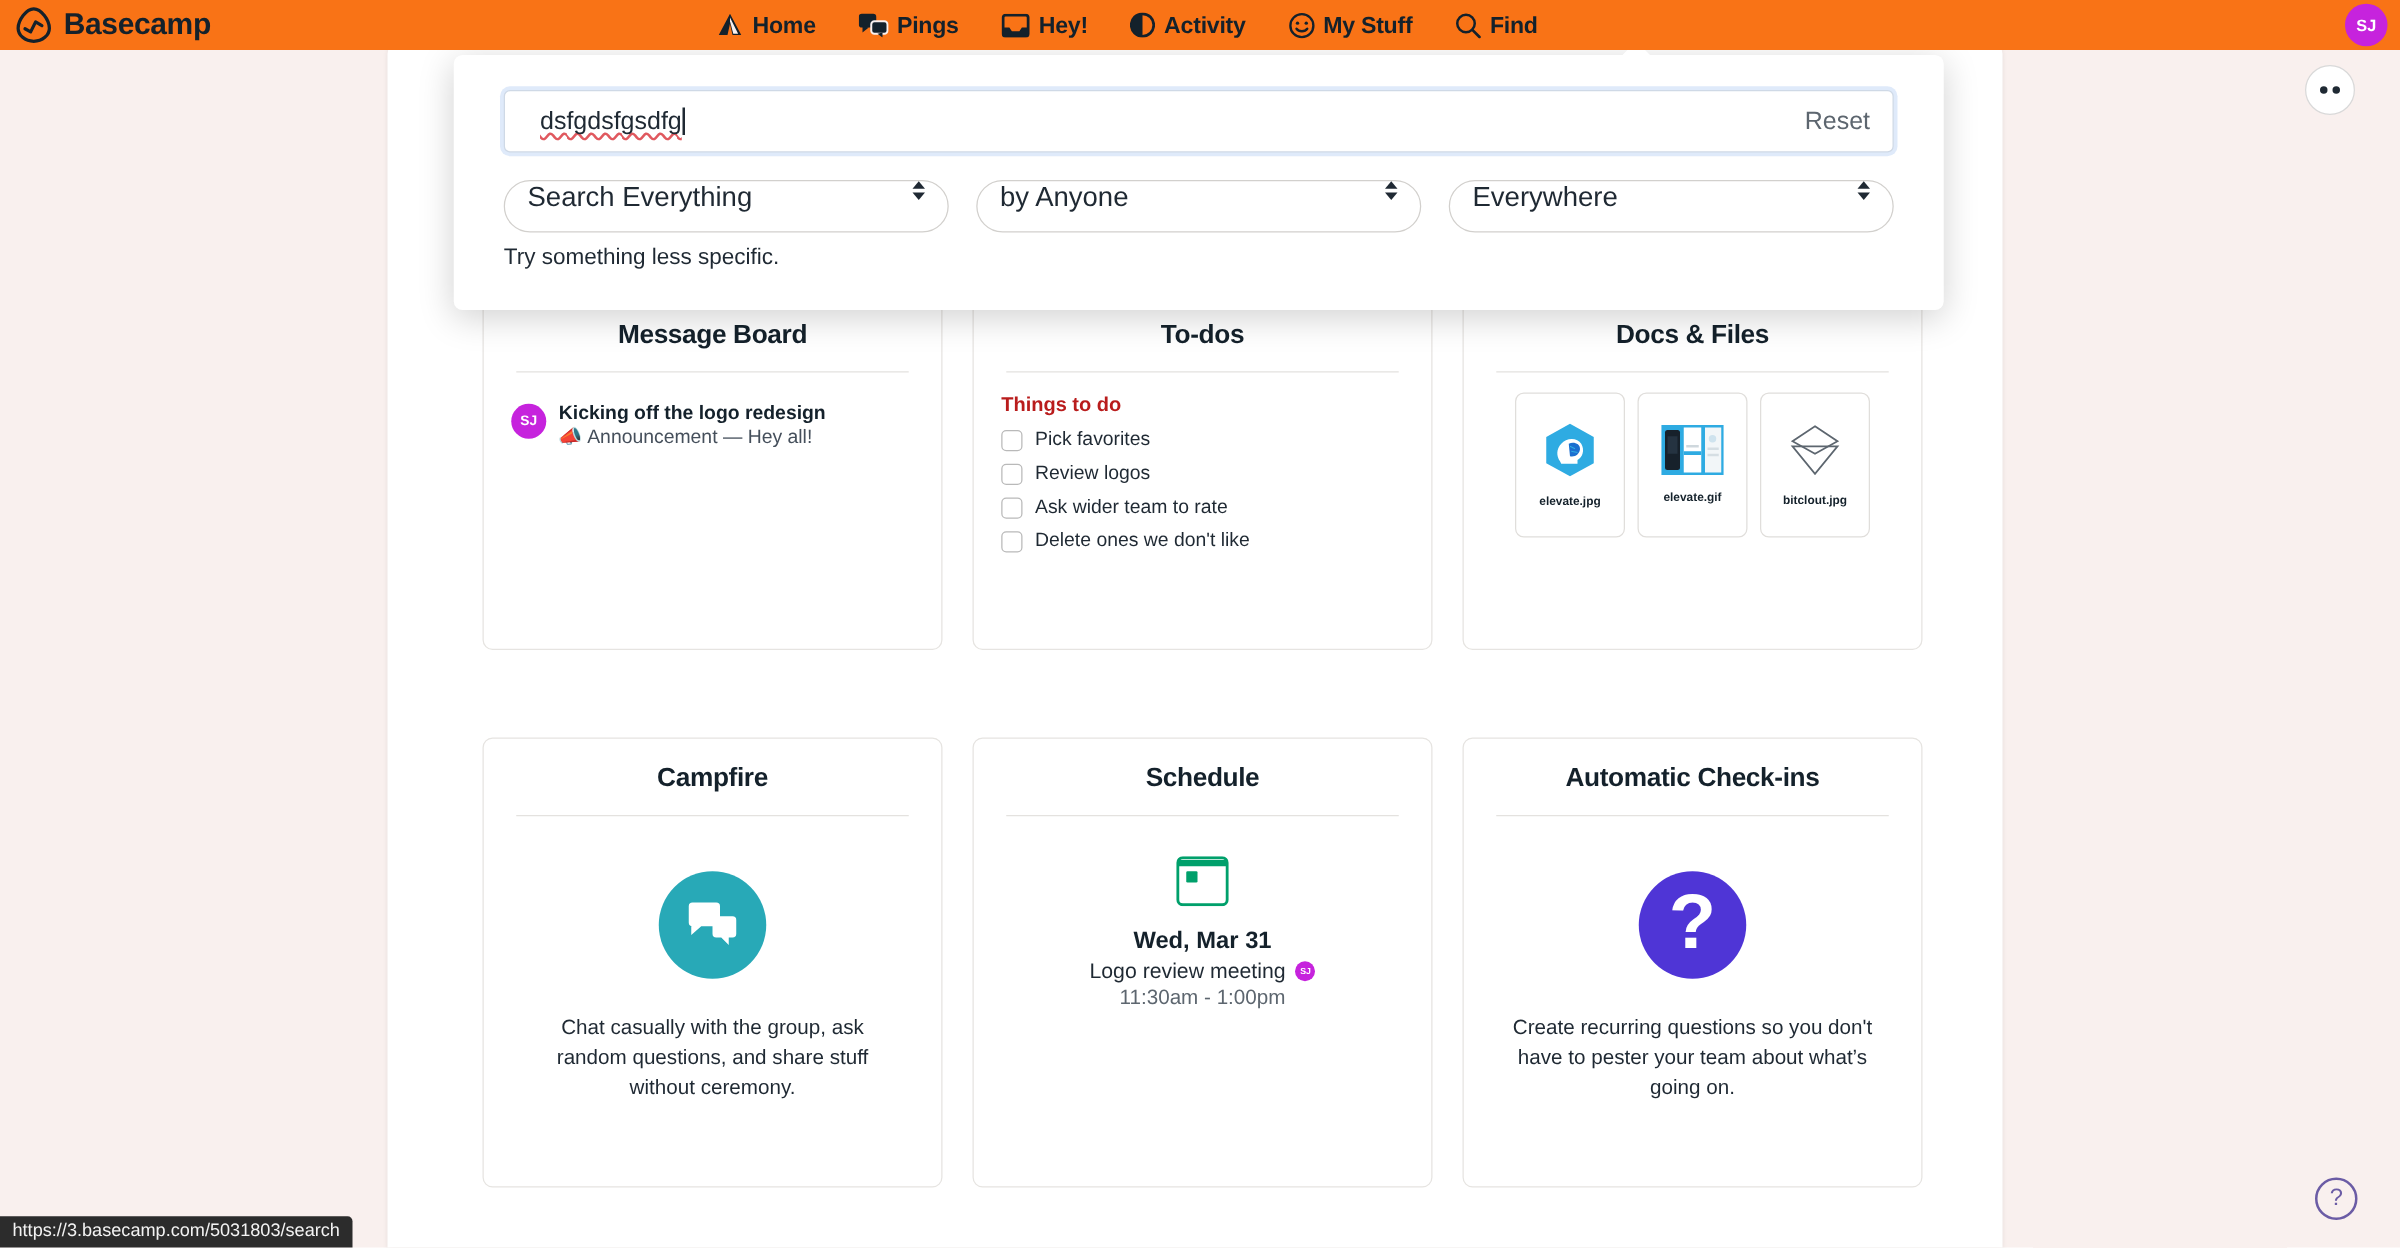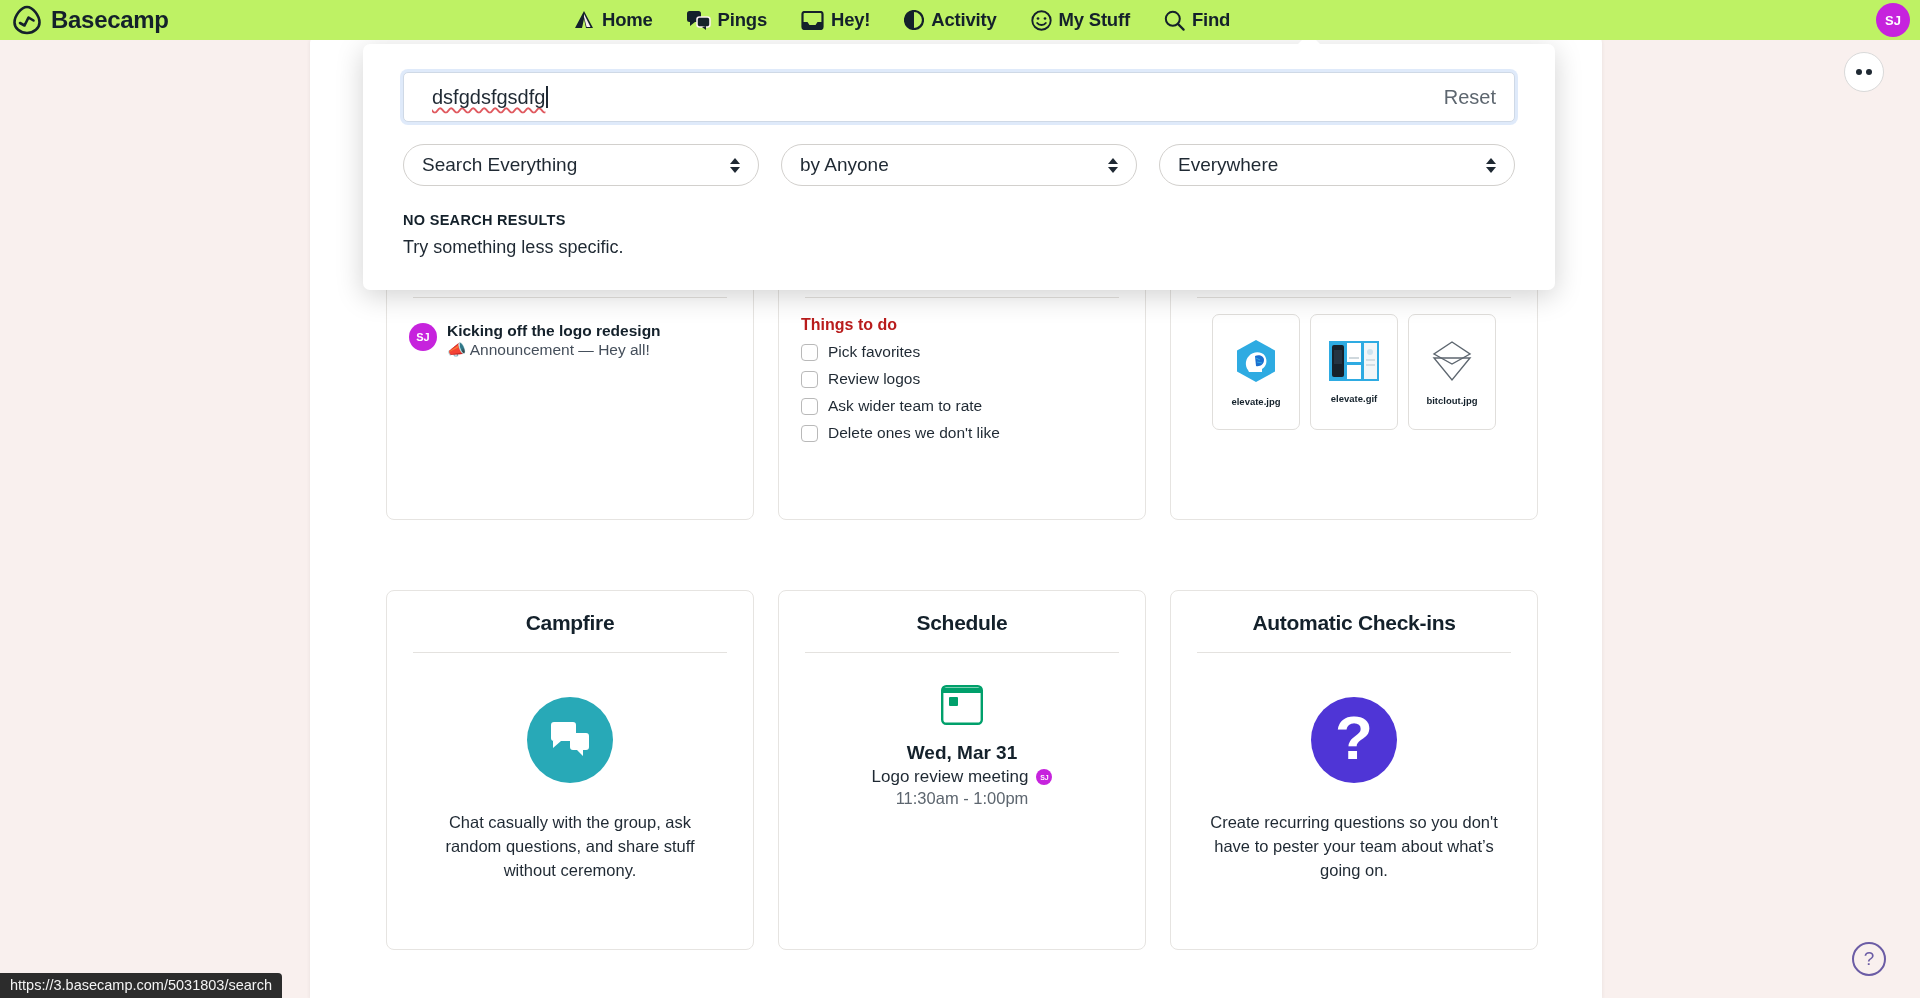--- a/index.html
+++ b/index.html
@@ -13,21 +13,21 @@
     position: relative;
     color: #1f2933;
   }
 
   
   .topnav {
     position: absolute;
     top: 0; left: 0;
     width: 1920px;
     height: 40px;
-    background: #bef264;
+    background: #f97316;
     display: flex;
     align-items: center;
     z-index: 60;
   }
   .brand {
     display: flex;
     align-items: center;
     gap: 9px;
     margin-left: 12px;
   }
@@ -279,23 +279,23 @@
     gap: 22px;
     margin-top: 22px;
   }
   .filter-select {
     flex: 1;
     height: 42px;
     border: 1px solid #d2d0cd;
     border-radius: 21px;
     background: #fff;
     display: flex;
-    align-items: center;
+    align-items: flex-start;
     padding: 0 18px;
-    font-size: 19px;
+    font-size: 22px;
     color: #1f2933;
     position: relative;
     cursor: pointer;
   }
   .spinner-arrows {
     position: absolute;
     right: 18px;
     display: flex;
     flex-direction: column;
     gap: 3px;
@@ -603,20 +603,19 @@
     <div class="filter-select">
       <span>Everywhere</span>
       <span class="spinner-arrows">
         <i class="spin-up"></i>
           <i class="spin-dn"></i>
       </span>
     </div>
 
   </div>
 
-  <div class="no-results">NO SEARCH RESULTS</div>
   <div class="no-results-sub">Try something less specific.</div>
 
 </div>
 
 <div class="help-fab">?</div>
 
 <div class="status-bar">https://3.basecamp.com/5031803/search</div>
 
 </body></html>

